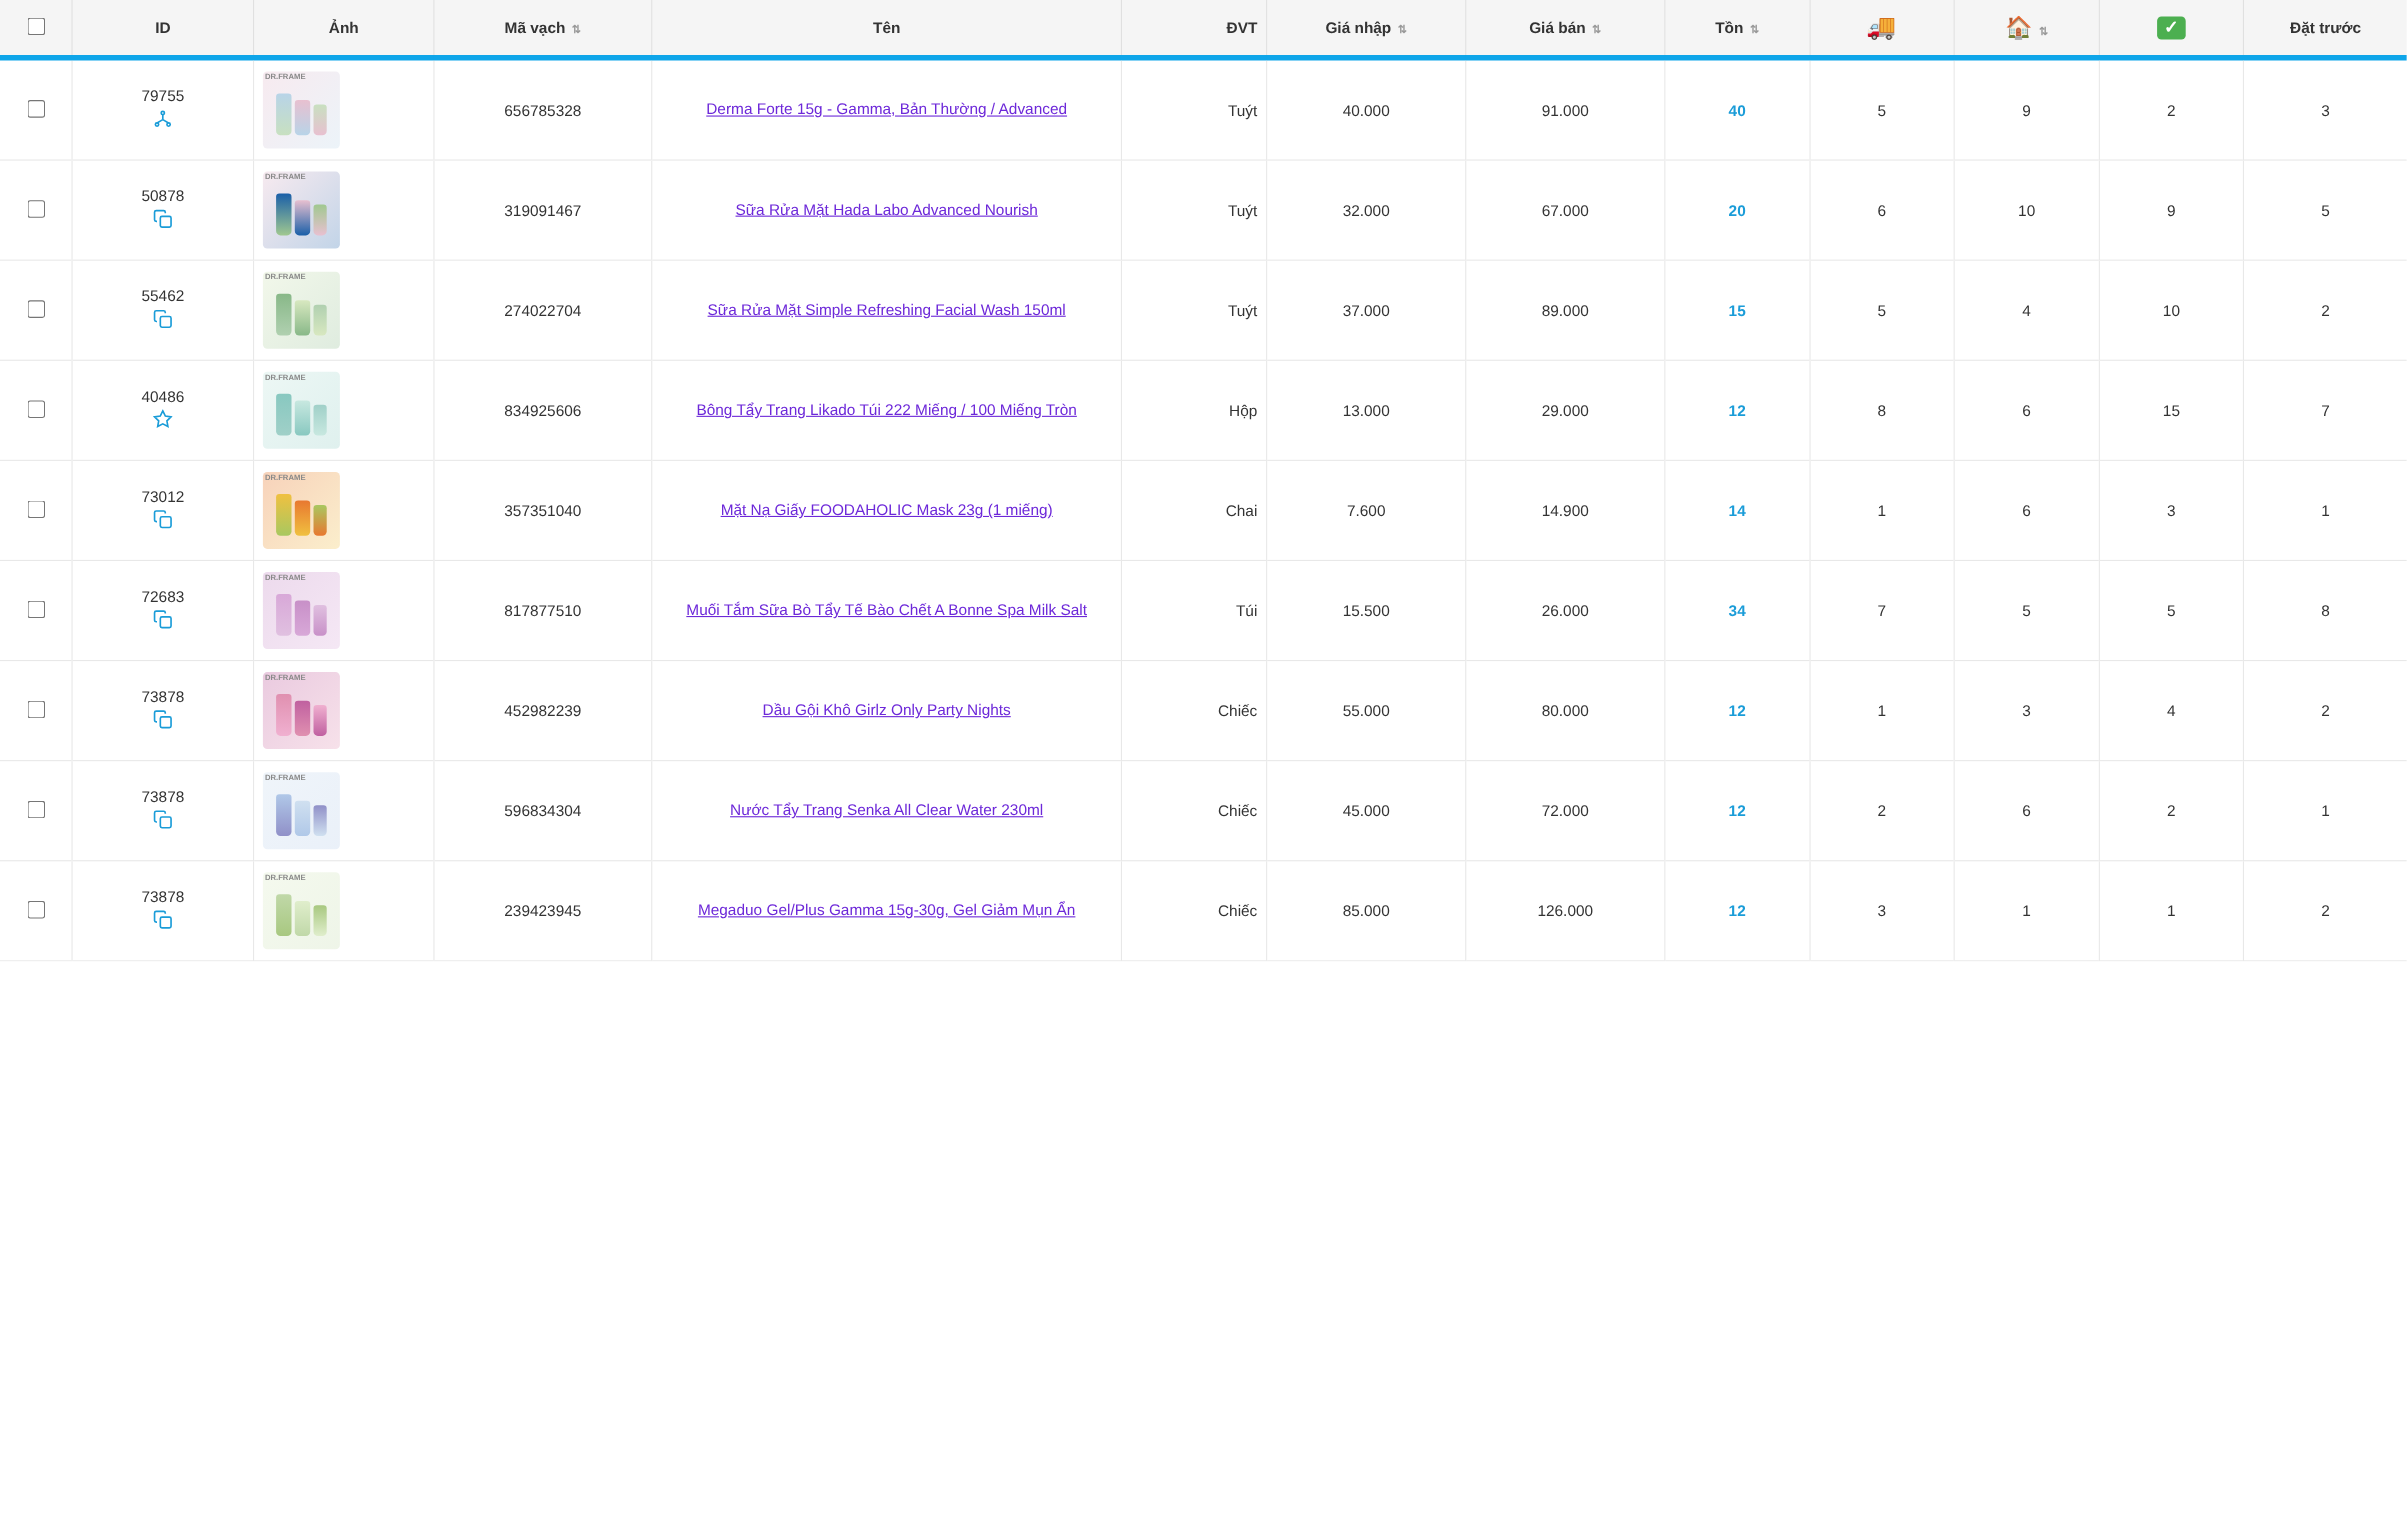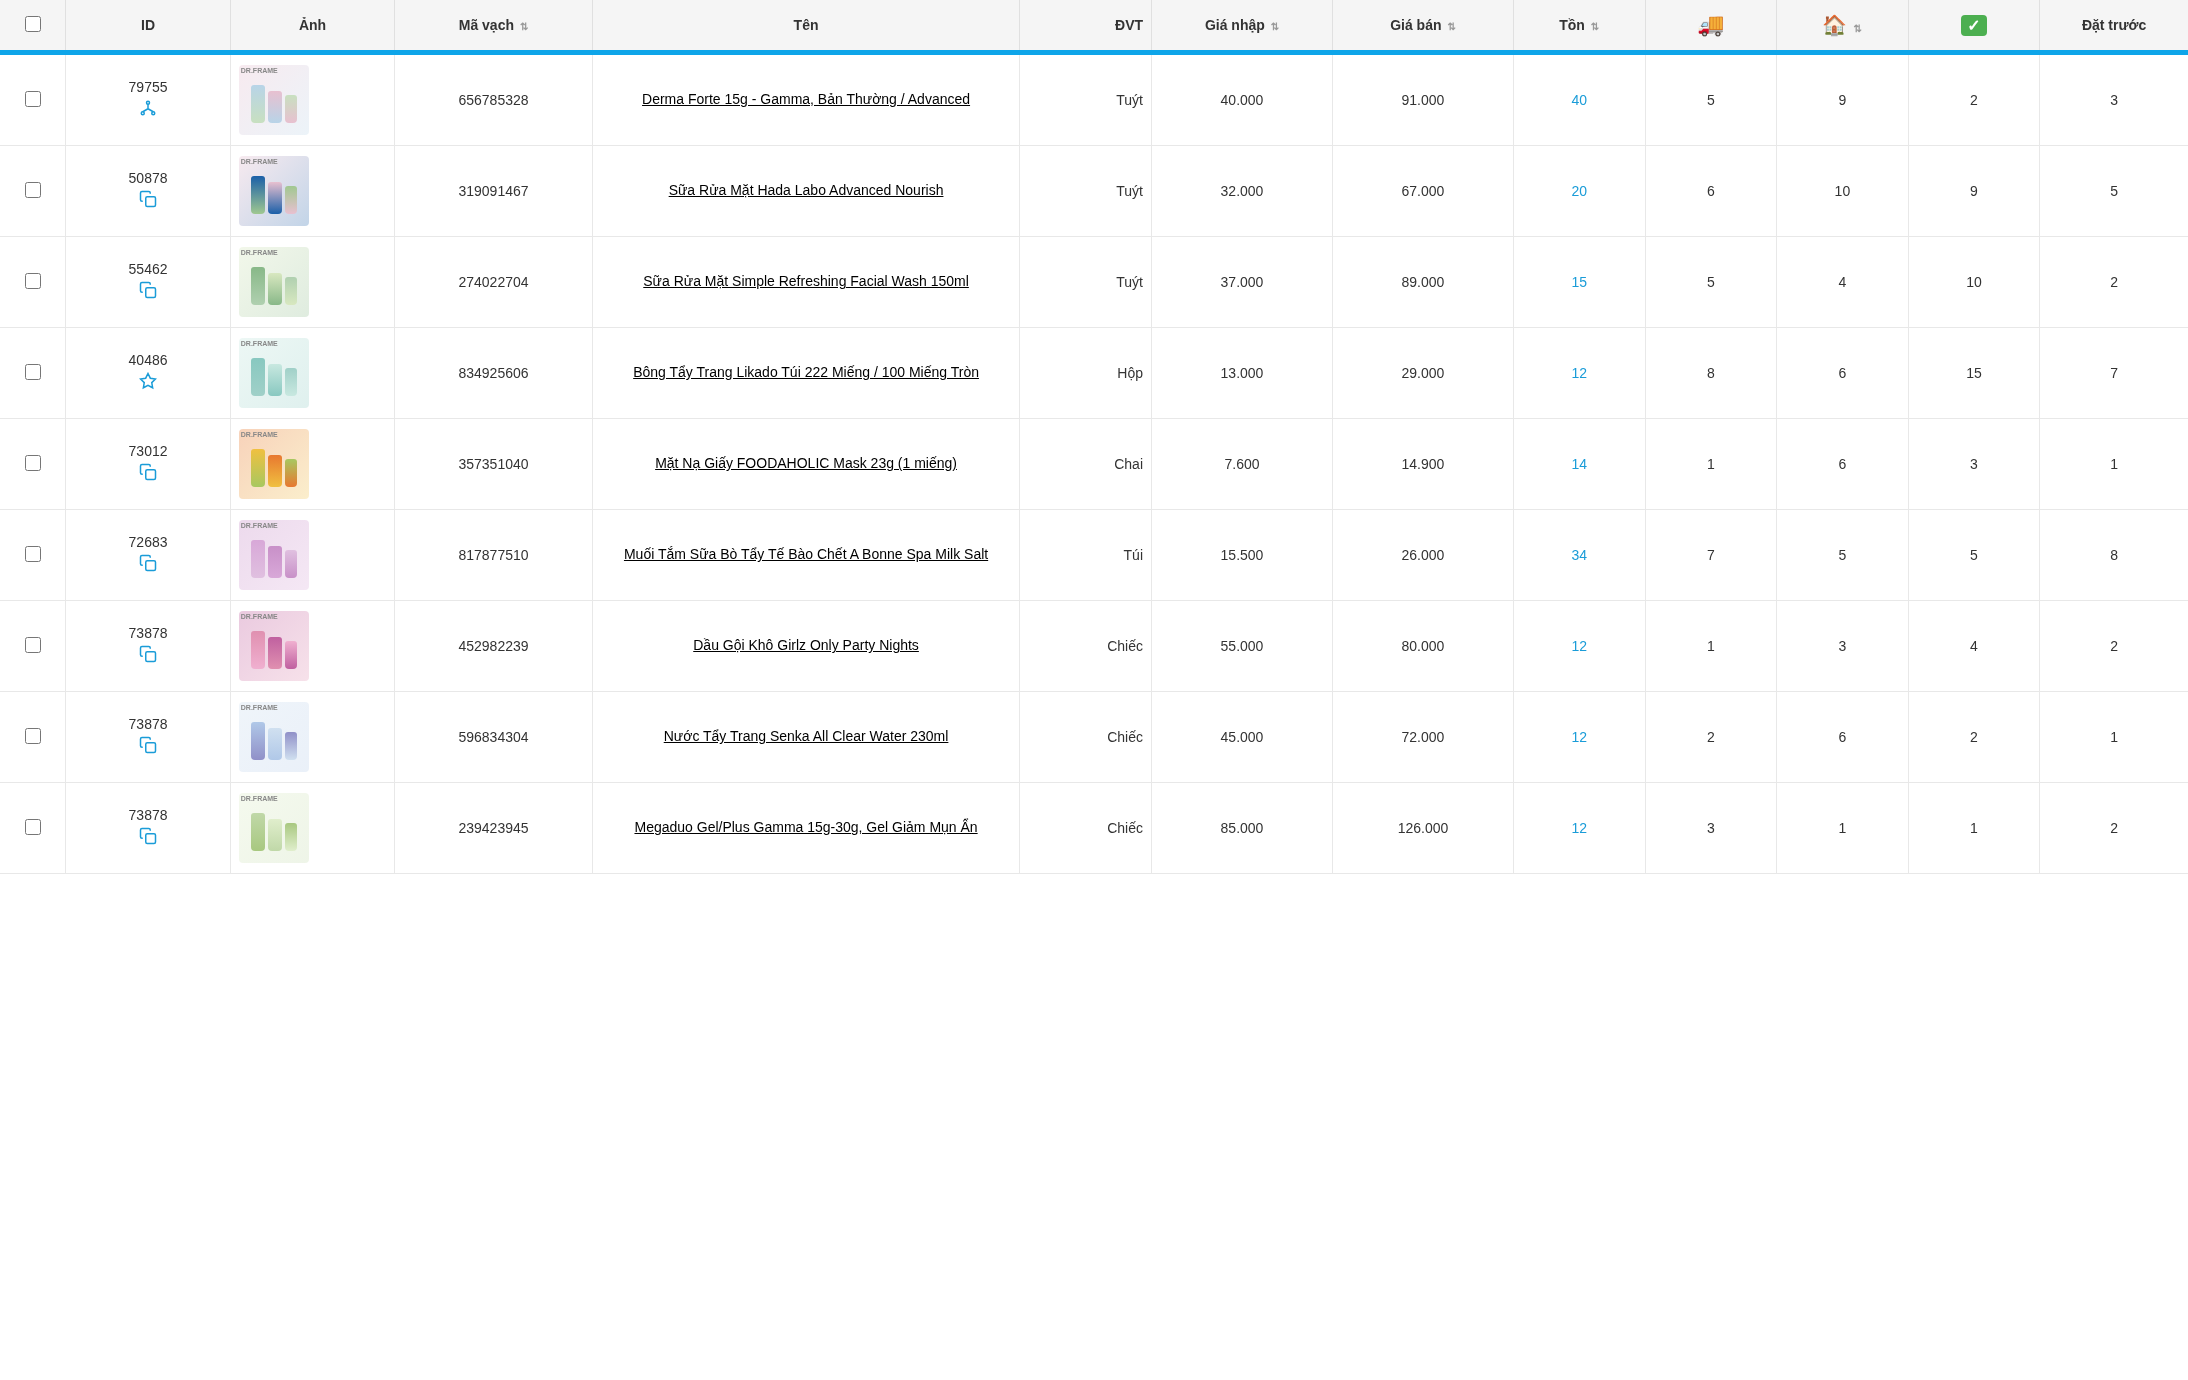--- a/index.html
+++ b/index.html
@@ -59,28 +59,28 @@
     .col-datruoc { width: 90px; margin-top: 20px; }
 
     .sort-arrows {
       display: inline-block;
       font-size: 10px;
       color: #999;
       margin-left: 2px;
       line-height: 1;
     }
     .product-name {
-      color: #000000;
+      color: #6d28d9;
       text-align: center;
       cursor: pointer;
       line-height: 1.4;
     }
     .ton-value {
       color: #1a9cd8;
-      font-weight: normal;
+      font-weight: bold;
     }
     .id-cell {
       display: flex;
       flex-direction: column;
       align-items: center;
       gap: 4px;
     }
     .id-number {
       font-weight: normal;
     }

